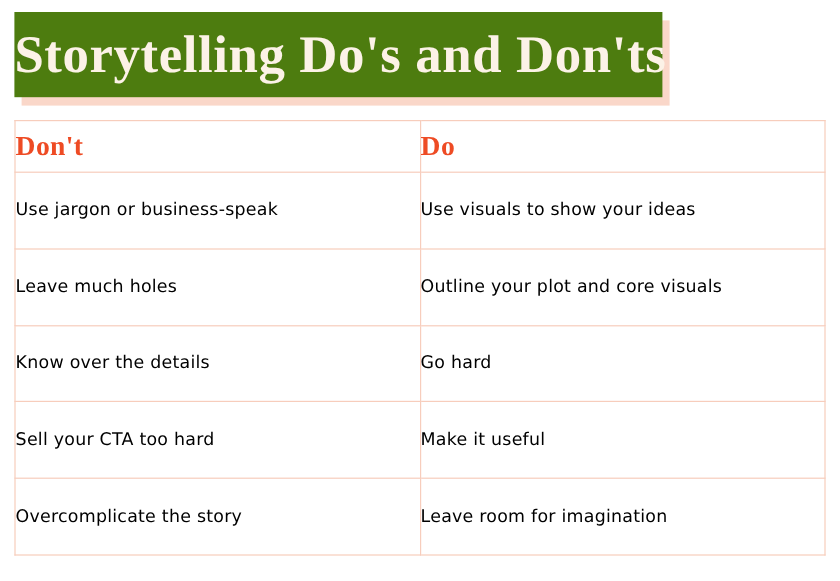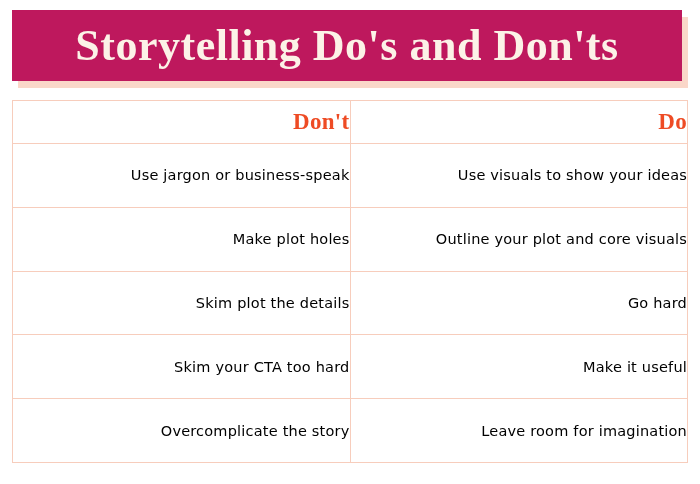--- a/index.html
+++ b/index.html
@@ -10,46 +10,46 @@
     overflow: hidden;
   }
   .page {
     position: relative;
     width: 700px; height: 484px;
     background: #ffffff;
   }
   .banner {
     position: absolute;
     left: 12px; top: 10px;
-    width: 670px; height: 71px;
-    background: #be185d;
+    width: 540px; height: 71px;
+    background: #4d7c0f;
     box-shadow: 6px 7px 0 0 #FAD7C9;
     display: flex;
     align-items: center;
-    justify-content: center;
+    justify-content: flex-start;
   }
   .banner h1 {
     font-family: "Liberation Serif", serif;
     font-weight: bold;
     font-size: 44px;
     letter-spacing: 0.5px;
     color: #FCF2E7;
     white-space: nowrap;
   }
   table.dd-table {
     position: absolute;
     left: 12px; top: 100px;
     width: 676px; height: 363px;
     border-collapse: collapse;
     table-layout: fixed;
     background: #ffffff;
   }
   .dd-table th, .dd-table td {
     border: 1px solid #F7CDBC;
-    text-align: right;
+    text-align: left;
     vertical-align: middle;
     width: 50%;
   }
   .dd-table th {
     height: 43px;
     font-family: "Liberation Serif", serif;
     font-weight: bold;
     font-size: 23px;
     color: #EE4B24;
     letter-spacing: 0.3px;
@@ -77,29 +77,29 @@
         <th>Don't</th>
         <th>Do</th>
       </tr>
     </thead>
     <tbody>
       <tr>
         <td>Use jargon or business-speak</td>
         <td>Use visuals to show your ideas</td>
       </tr>
       <tr>
-        <td>Make plot holes</td>
+        <td>Leave much holes</td>
         <td>Outline your plot and core visuals</td>
       </tr>
       <tr>
-        <td>Skim plot the details</td>
+        <td>Know over the details</td>
         <td>Go hard</td>
       </tr>
       <tr>
-        <td>Skim your CTA too hard</td>
+        <td>Sell your CTA too hard</td>
         <td>Make it useful</td>
       </tr>
       <tr>
         <td>Overcomplicate the story</td>
         <td>Leave room for imagination</td>
       </tr>
     </tbody>
   </table>
 
 </div>

